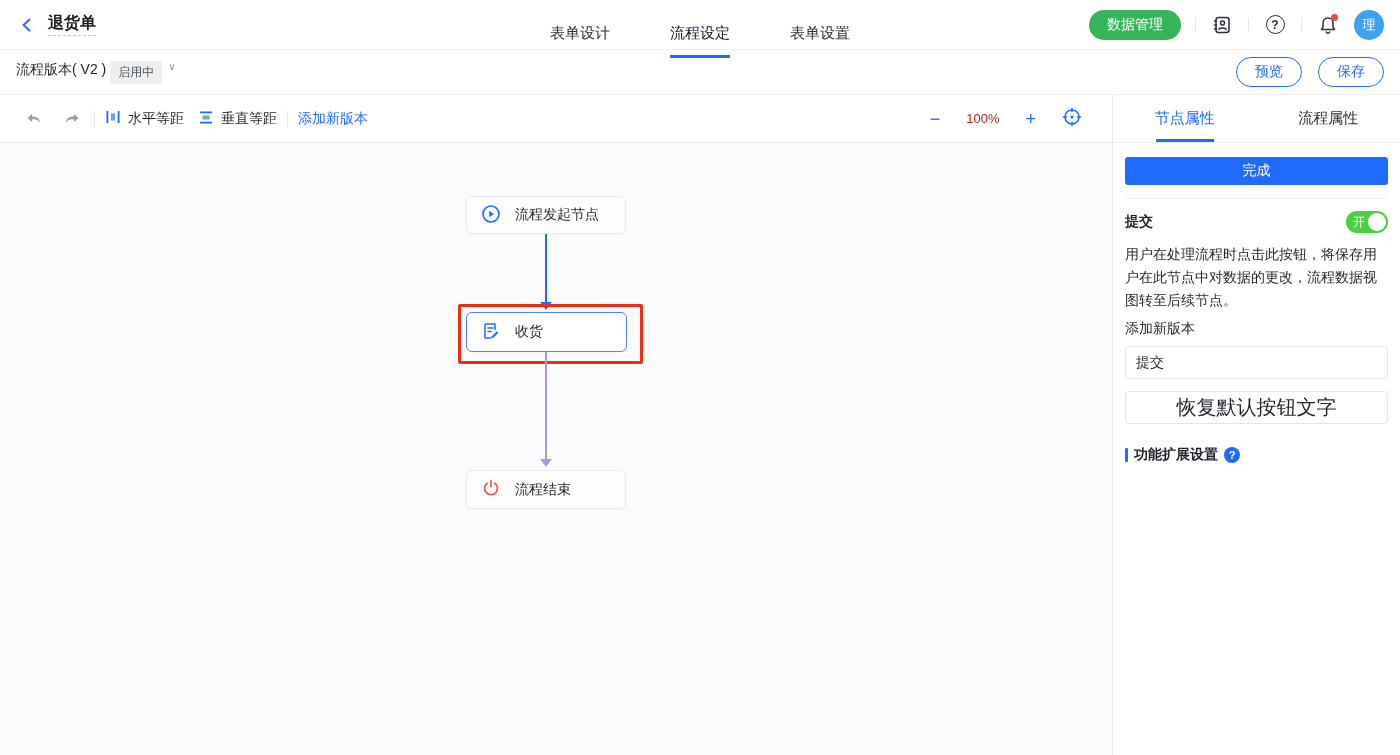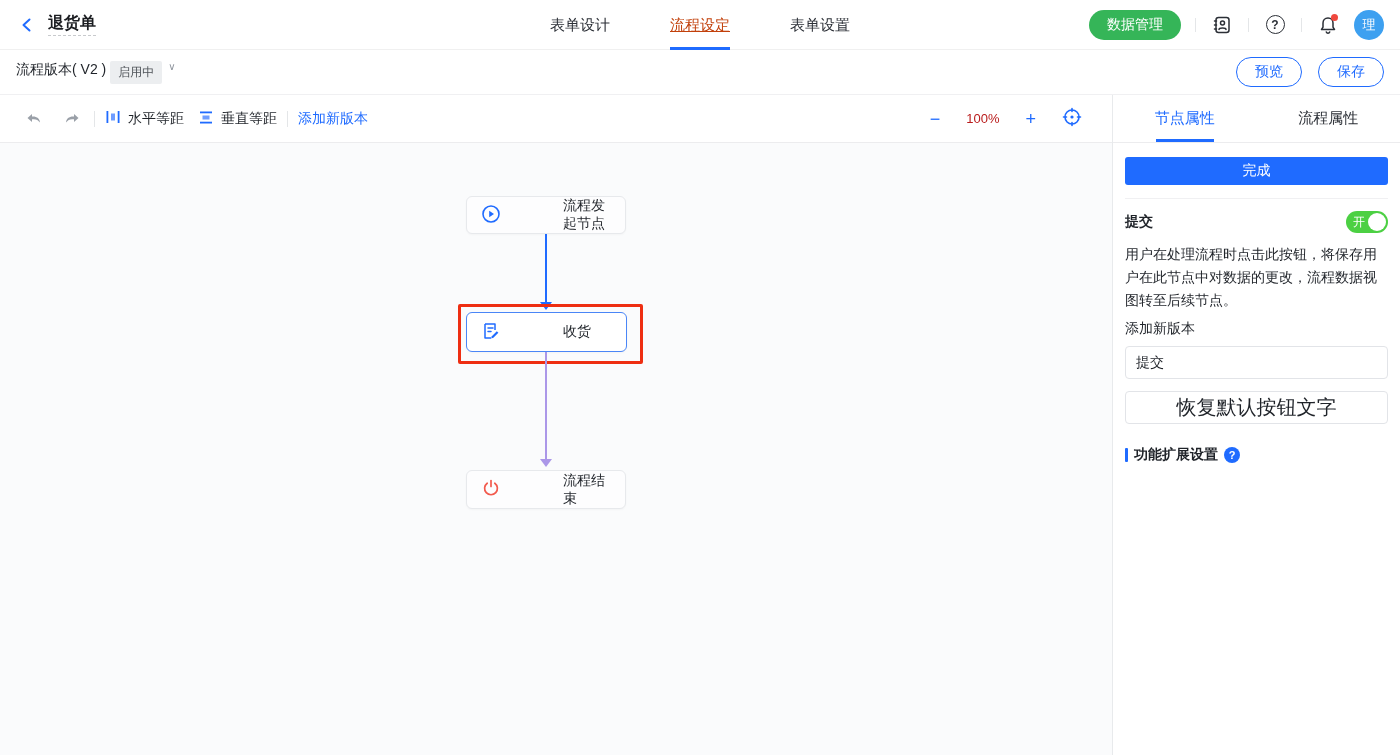--- a/index.html
+++ b/index.html
@@ -5,23 +5,23 @@
   * { margin:0; padding:0; box-sizing:border-box; }
   html,body { width:1400px; height:755px; overflow:hidden; }
   body { font-family:"Liberation Sans","DejaVu Sans",sans-serif; font-size:14px; color:#17181a; background:#fff; }
   .app { width:1400px; height:755px; display:flex; flex-direction:column; }
 
   
   .topbar { position:relative; height:50px; background:#fff; border-bottom:1px solid #f0f0f0; display:flex; align-items:center; padding:0 16px; flex:0 0 auto; }
   .topbar-left { display:flex; align-items:center; gap:10px; }
   .back-btn { width:22px; height:22px; display:flex; align-items:center; justify-content:center; cursor:pointer; }
   .page-title { font-size:16px; font-weight:700; color:#1b1d21; border-bottom:1px dashed #c8cacd; padding-bottom:3px; line-height:18px; }
-  .topbar-tabs { position:absolute; left:50%; top:0; transform:translateX(-50%); height:50px; display:flex; gap:60px; }
+  .topbar-tabs { position:absolute; left:50%; top:8px; transform:translateX(-50%); height:50px; display:flex; gap:60px; }
   .top-tab { height:50px; display:flex; align-items:center; font-size:15px; color:#2b2f36; cursor:pointer; border-bottom:3px solid transparent; padding-top:3px; }
-  .top-tab.active { color:#c2410c; border-bottom-color:#1f6bff; font-weight:500;text-decoration:underline; }
+  .top-tab.active { color:#0f172a; border-bottom-color:#1f6bff; font-weight:500; }
   .topbar-right { margin-left:auto; display:flex; align-items:center; gap:14px; }
   .pill-green { height:30px; padding:4px 18px; border-radius:15px; background:#35b558; color:#fff; font-size:14px; display:flex; align-items:center; border:none; cursor:pointer; }
   .v-sep { width:1px; height:14px; background:#e4e6e8; }
   .hdr-icon { width:24px; height:24px; display:flex; align-items:center; justify-content:center; color:#2b2f36; cursor:pointer; position:relative; }
   .help-circle { width:19px; height:19px; border:1.6px solid #2b2f36; border-radius:50%; display:flex; align-items:center; justify-content:center; font-size:12px; font-weight:700; color:#2b2f36; }
   .bell-dot { position:absolute; top:1px; right:2px; width:7px; height:7px; border-radius:50%; background:#f0483e; }
   .avatar { width:30px; height:30px; border-radius:50%; background:#3da0f0; color:#fff; display:flex; align-items:center; justify-content:center; font-size:13px; cursor:pointer; }
 
   
   .version-bar { height:45px; background:#fff; border-bottom:1px solid #f0f0f2; display:flex; align-items:center; padding:0 16px; flex:0 0 auto; }
@@ -41,21 +41,21 @@
   .tb-sep { width:1px; height:16px; background:#e4e6e8; margin:0 10px; }
   .tool-label-btn { display:flex; align-items:center; gap:7px; color:#1f2329; cursor:pointer; }
   .link-btn { color:#1f6bff; cursor:pointer; }
   .zoom-group { margin-left:auto; display:flex; align-items:center; gap:26px; padding-right:8px; }
   .zoom-btn { color:#1f6bff; font-size:18px; cursor:pointer; line-height:1; }
   .zoom-val { color:#b91c1c; font-size:13px;text-align:right; }
 
   
   .canvas { position:relative; flex:1; background:#fafbfc; overflow:hidden; }
   .flow-node { position:absolute; width:160px; height:38px; background:#fdfdfe; border:1px solid #e7e9ec; border-radius:6px; display:flex; align-items:center; padding:0 14px; gap:14px; box-shadow:0 1px 2px rgba(0,0,0,0.03); cursor:pointer; }
-  .flow-node .node-label { font-size:14px; color:#1f2329;margin-left:48px; }
+  .flow-node .node-label { font-size:14px; color:#1f2329; }
   .node-start { left:466px; top:53px; }
   .node-receive { left:466px; top:169px; width:161px; height:40px; background:#fff; border:1px solid #4a86f7; }
   .node-end { left:466px; top:327px; height:39px; }
   .conn { position:absolute; width:2px; }
   .conn-blue { left:545px; top:91px; height:69px; background:#1f6bff; }
   .arrow-blue { position:absolute; left:540px; top:159px; width:0; height:0; border-left:6px solid transparent; border-right:6px solid transparent; border-top:8px solid #1f6bff; }
   .conn-purple { left:545px; top:209px; height:108px; background:#ab97e8; }
   .arrow-purple { position:absolute; left:540px; top:316px; width:0; height:0; border-left:6px solid transparent; border-right:6px solid transparent; border-top:8px solid #ab97e8; }
   .red-annot-node { position:absolute; left:458px; top:161px; width:185px; height:60px; border:3px solid #ee2e12; border-radius:2px; pointer-events:none; }
 

